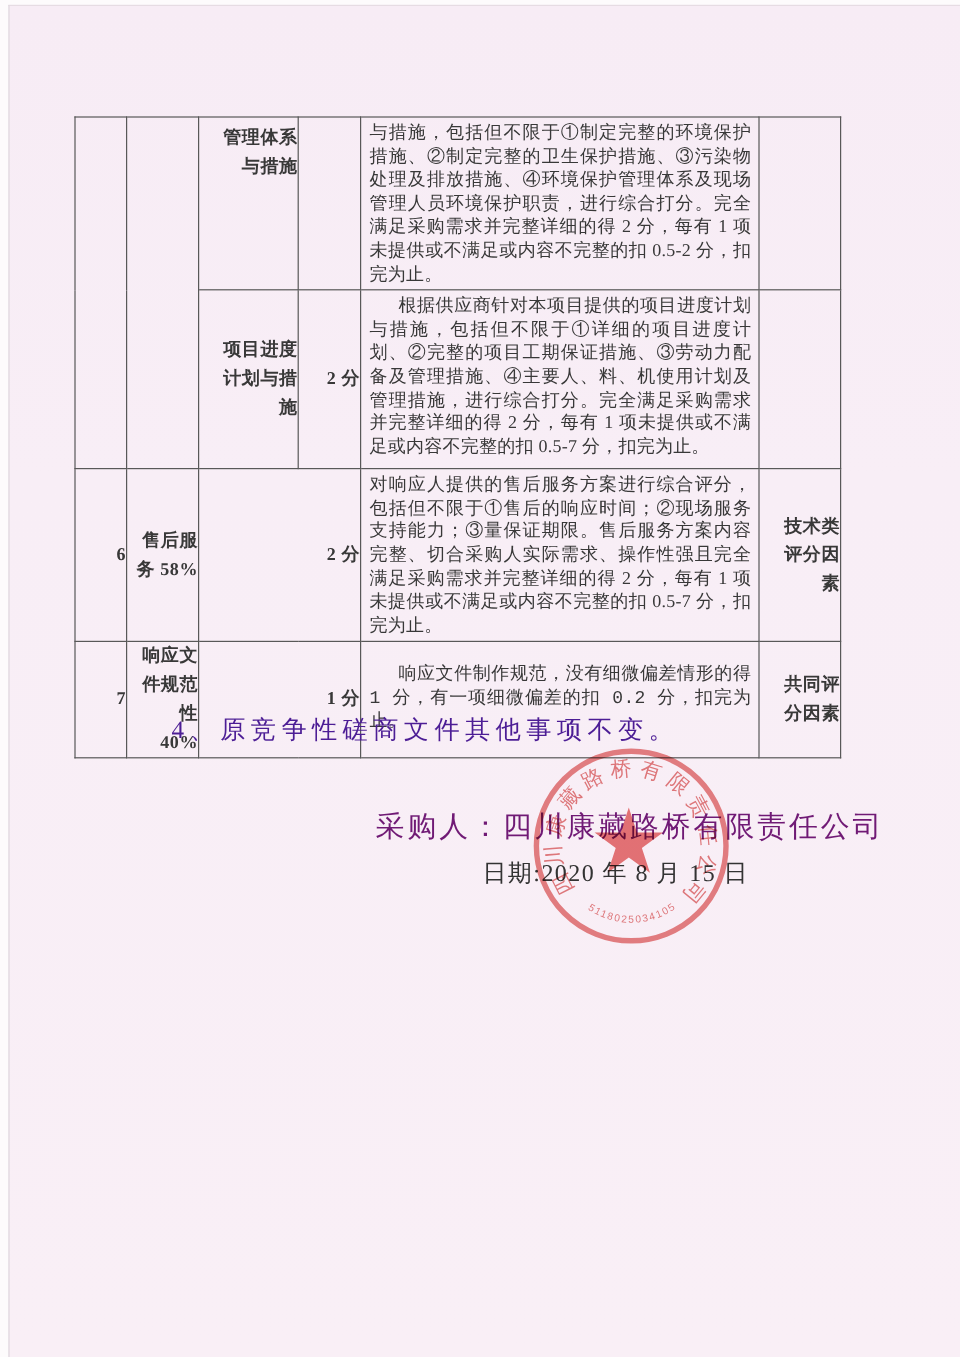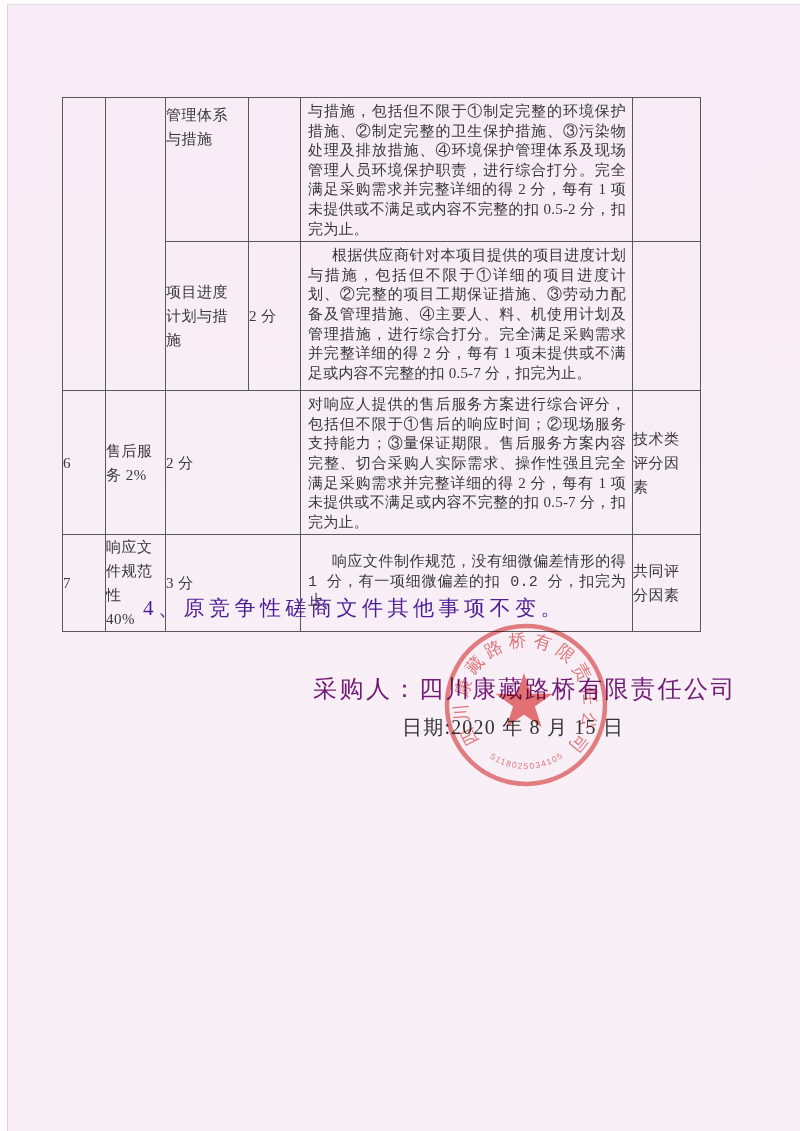--- a/index.html
+++ b/index.html
@@ -26,21 +26,21 @@
     border-collapse: collapse;
     table-layout: fixed;
     color: #383838;
     font-size: 15px;
   }
   .eval-table td {
     border: 1px solid #585858;
     vertical-align: middle;
     overflow: hidden;
   }
-  .c-center { text-align: left; }
+  .c-center { text-align: right; font-weight: bold; }
   .cell-label { line-height: 24px; white-space: pre-line; letter-spacing: 0.5px; }
   .v-top { vertical-align: top !important; padding-top: 5px; }
   .desc {
     vertical-align: top !important;
     padding: 4px 6px 2px 7px;
     line-height: 19.6px;
     text-align: justify;
     letter-spacing: 0.2px;
   }
   .desc.v-mid { vertical-align: middle !important; padding-top: 0; font-family: Liberation Mono, monospace; }
@@ -110,34 +110,34 @@
     <td class="c-center cell-label">项目进度
 计划与措
 施</td>
     <td class="c-center cell-label">2 分</td>
     <td class="desc indent">根据供应商针对本项目提供的项目进度计划与措施，包括但不限于①详细的项目进度计划、②完整的项目工期保证措施、③劳动力配备及管理措施、④主要人、料、机使用计划及管理措施，进行综合打分。完全满足采购需求并完整详细的得 2 分，每有 1 项未提供或不满足或内容不完整的扣 0.5-7 分，扣完为止。</td>
     <td class="c-center cell-label"></td>
   </tr>
   <tr class="row-c">
     <td class="c-center cell-label">6</td>
     <td class="c-center cell-label">售后服
-务 2%</td>
+务 58%</td>
     <td colspan="2" class="c-center cell-label">2 分</td>
     <td class="desc">对响应人提供的售后服务方案进行综合评分，包括但不限于①售后的响应时间；②现场服务支持能力；③量保证期限。售后服务方案内容完整、切合采购人实际需求、操作性强且完全满足采购需求并完整详细的得 2 分，每有 1 项未提供或不满足或内容不完整的扣 0.5-7 分，扣完为止。</td>
     <td class="c-center cell-label">技术类
 评分因
 素</td>
   </tr>
   <tr class="row-d">
     <td class="c-center cell-label">7</td>
     <td class="c-center cell-label">响应文
 件规范
 性
 40%</td>
-    <td colspan="2" class="c-center cell-label">3 分</td>
+    <td colspan="2" class="c-center cell-label">1 分</td>
     <td class="desc v-mid indent">响应文件制作规范，没有细微偏差情形的得 1 分，有一项细微偏差的扣 0.2 分，扣完为止。</td>
     <td class="c-center cell-label">共同评
 分因素</td>
   </tr>
 </tbody>
   </table>
 
 <div class="line-item4">4、原竞争性磋商文件其他事项不变。</div>
 <div class="line-purchaser">采购人：四川康藏路桥有限责任公司</div>
 <div class="line-date">日期:2020 年 8 月 15 日</div>

